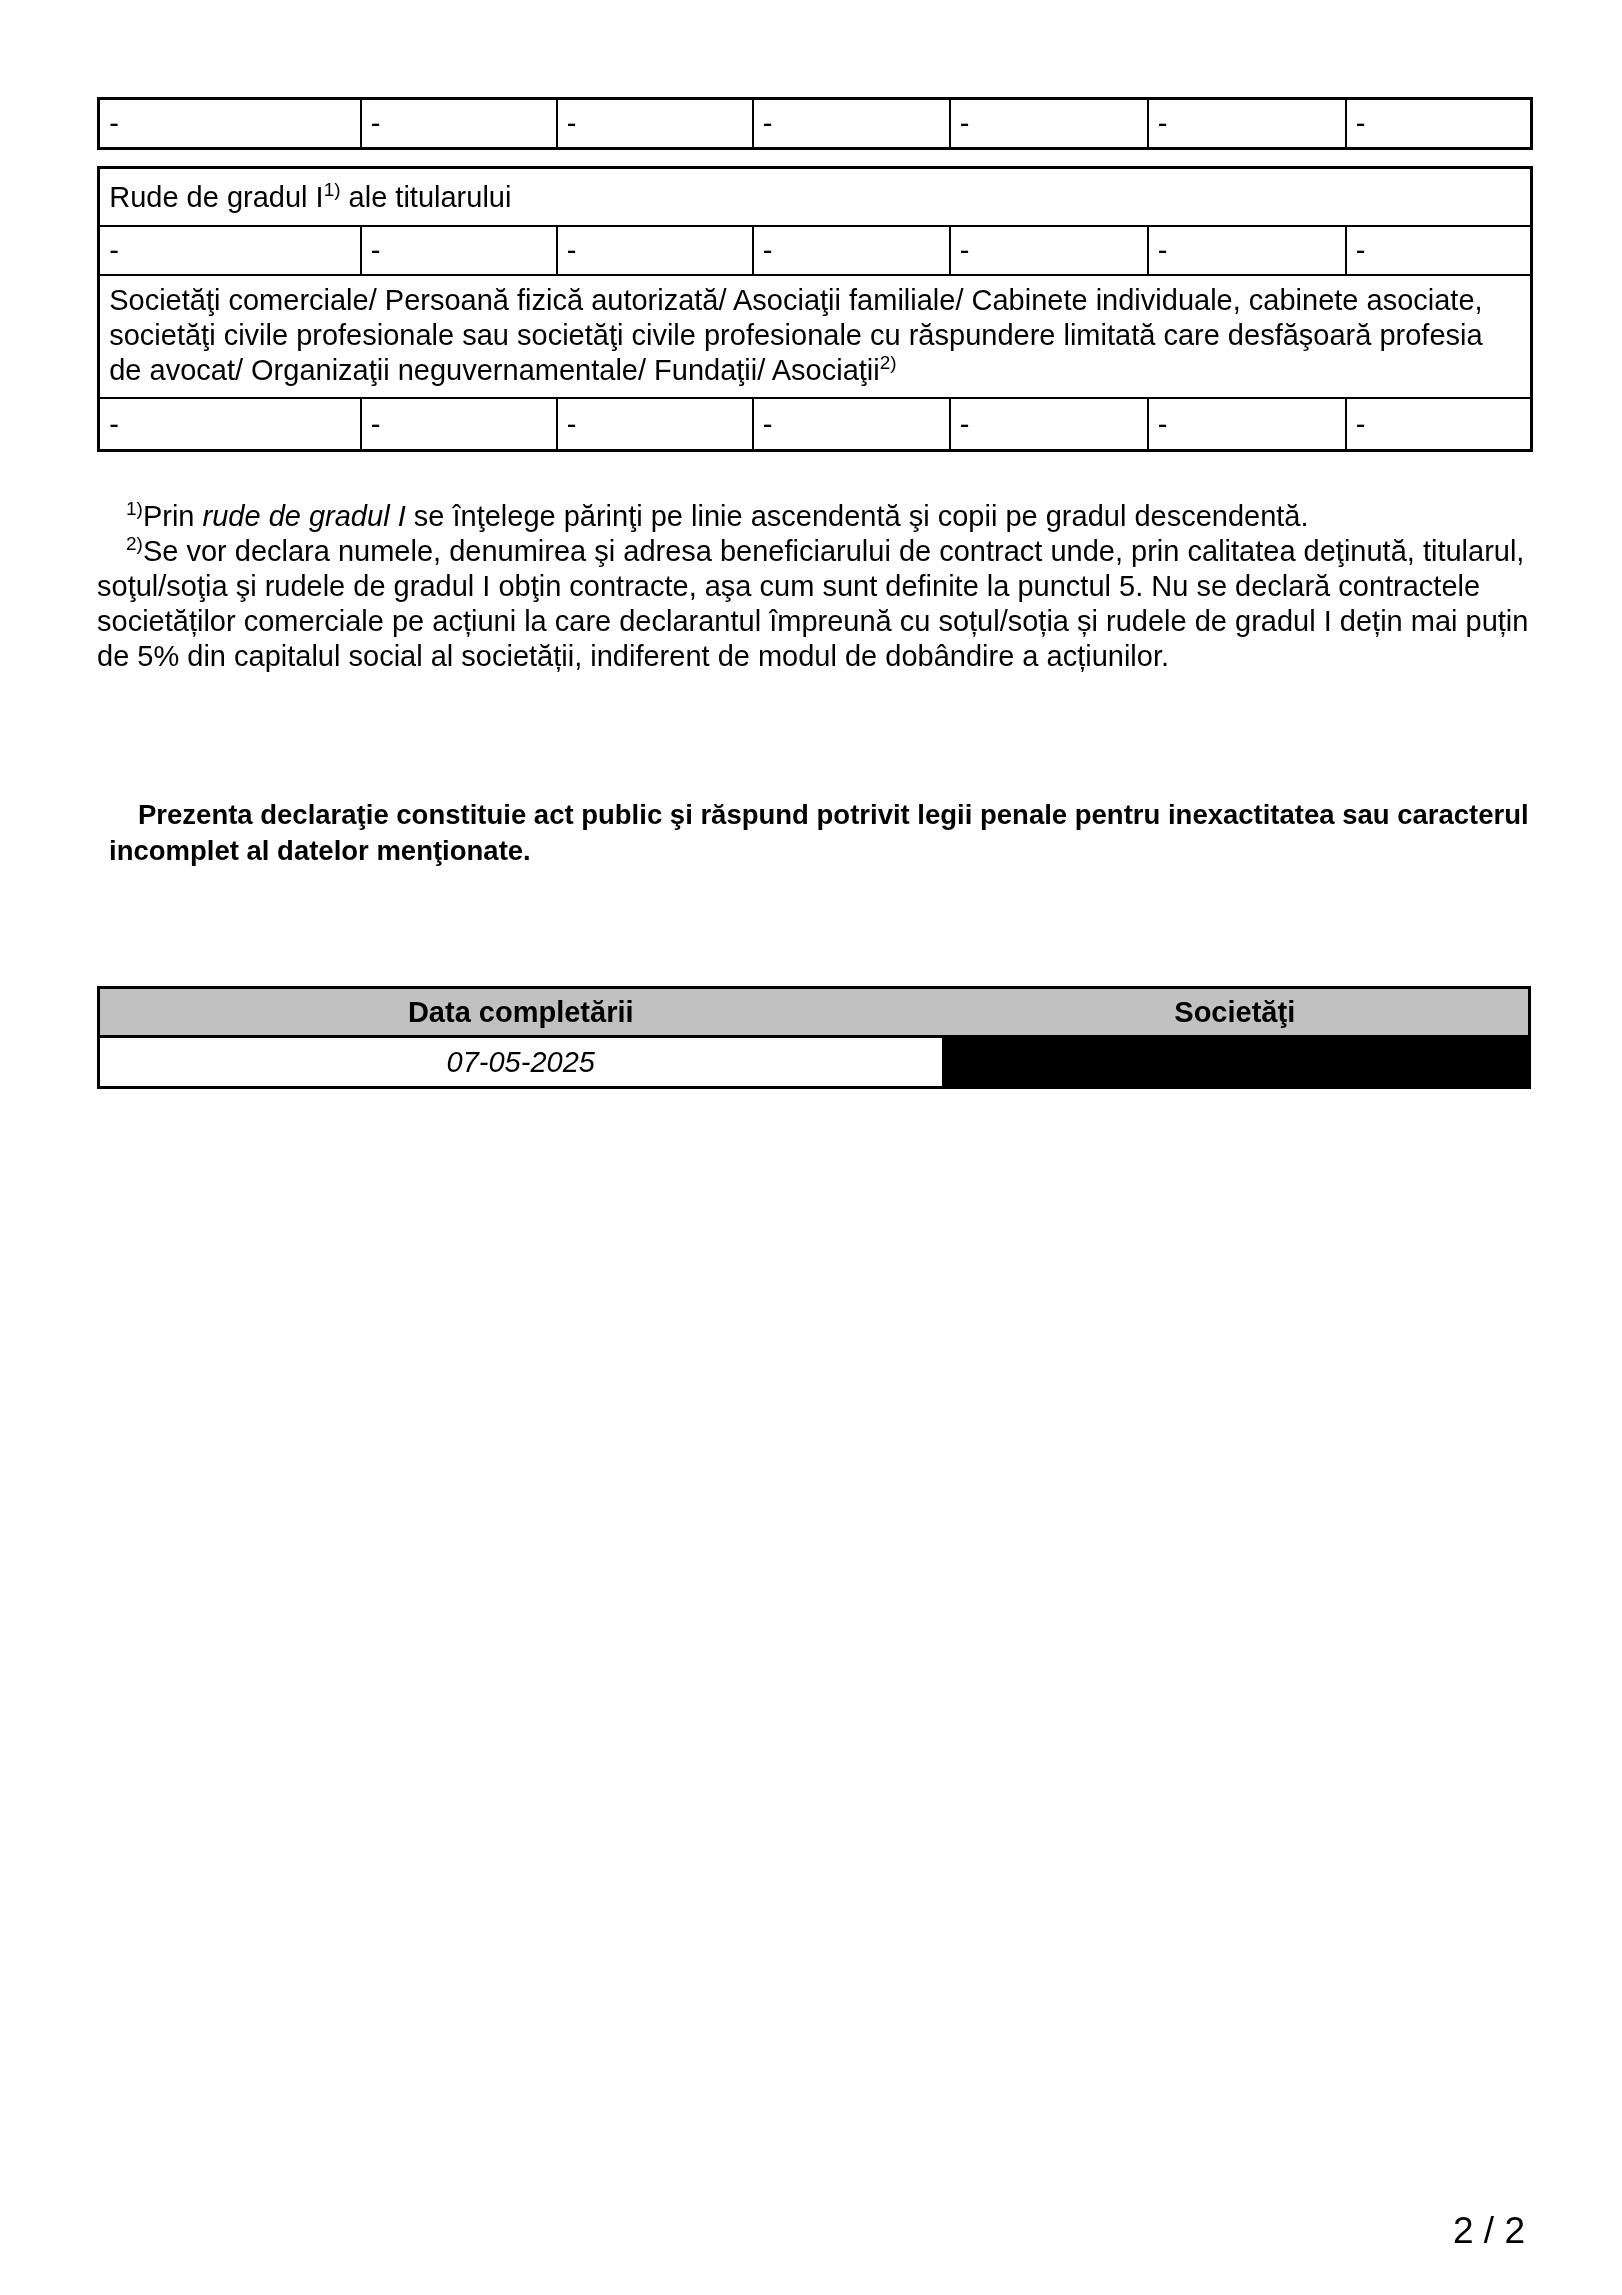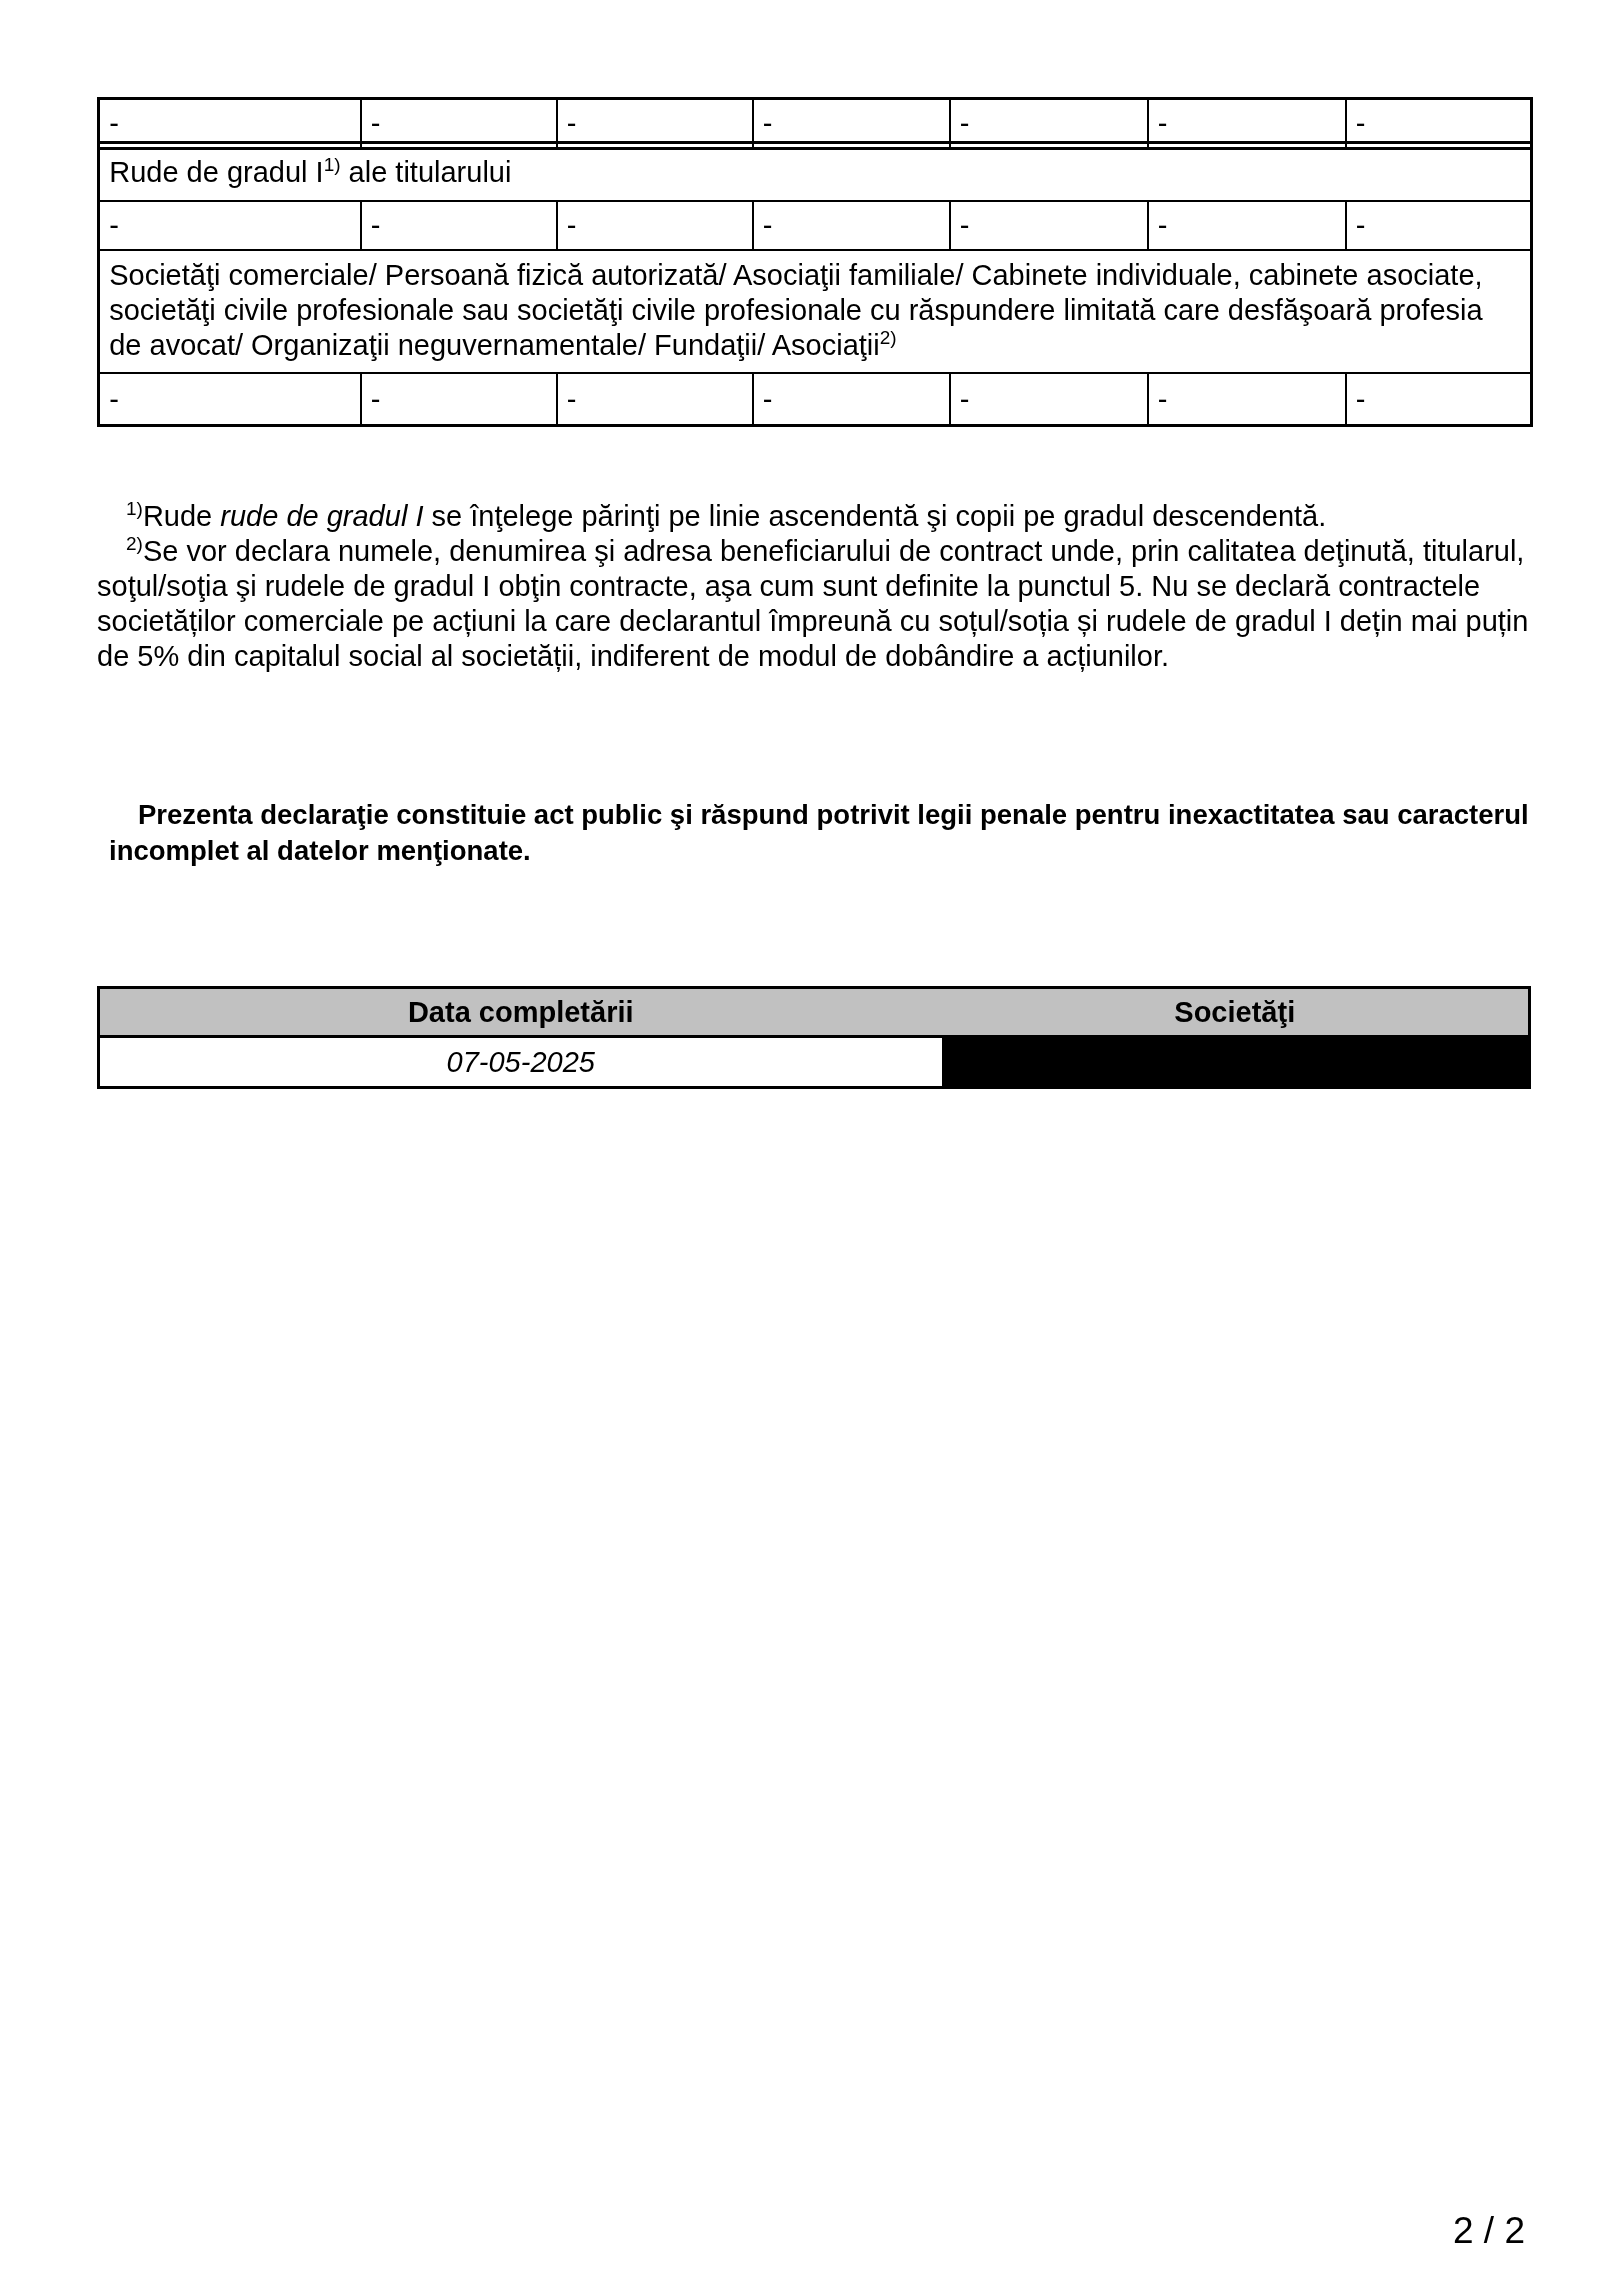--- a/index.html
+++ b/index.html
@@ -21,21 +21,21 @@
   }
 
   
   table.grid {
     border-collapse: collapse;
     table-layout: fixed;
     width: 1434px;
     border: 3.3px solid var(--border-color, #000);
   }
   #table-empty-row { position: absolute; left: 97px; top: 97px; }
-  #table-sections  { position: absolute; left: 97px; top: 141px; }
+  #table-sections  { position: absolute; left: 97px; top: 166px; }
   .grid td {
     border: 2.6px solid var(--border-color, #000);
     font-size: 29px;
     vertical-align: middle;
     padding: 0 9.2px;
     text-align: left;
     overflow: hidden;
   }
   .grid tr.dash-row td { height: 47px; }
   .grid tr.row-relatives td { height: 56px; }
@@ -188,21 +188,21 @@
       <td>-</td>
       <td>-</td>
       <td>-</td>
       <td>-</td>
       <td>-</td>
     </tr>
   </tbody>
     </table>
 
   <div id="footnotes">
-    <p><sup class="fn-sup">1)</sup><span>Rude </span><i>rude de gradul I</i><span> se înţelege părinţi pe linie ascendentă şi copii pe gradul descendentă.</span></p>
+    <p><sup class="fn-sup">1)</sup><span>Prin </span><i>rude de gradul I</i><span> se înţelege părinţi pe linie ascendentă şi copii pe gradul descendentă.</span></p>
     <p><sup class="fn-sup">2)</sup><span>Se vor declara numele, denumirea şi adresa beneficiarului de contract unde, prin calitatea deţinută, titularul, soţul/soţia şi rudele de gradul I obţin contracte, aşa cum sunt definite la punctul 5. Nu se declară contractele societăților comerciale pe acțiuni la care declarantul împreună cu soțul/soția și rudele de gradul I dețin mai puțin de 5% din capitalul social al societății, indiferent de modul de dobândire a acțiunilor.</span></p>
   </div>
 
   <p id="declaration">Prezenta declaraţie constituie act public şi răspund potrivit legii penale pentru inexactitatea sau caracterul incomplet al datelor menţionate.</p>
 
   <table id="signature-table">
     <colgroup>
       <col style="width:843px">
         <col style="width:588px">
     </colgroup>

